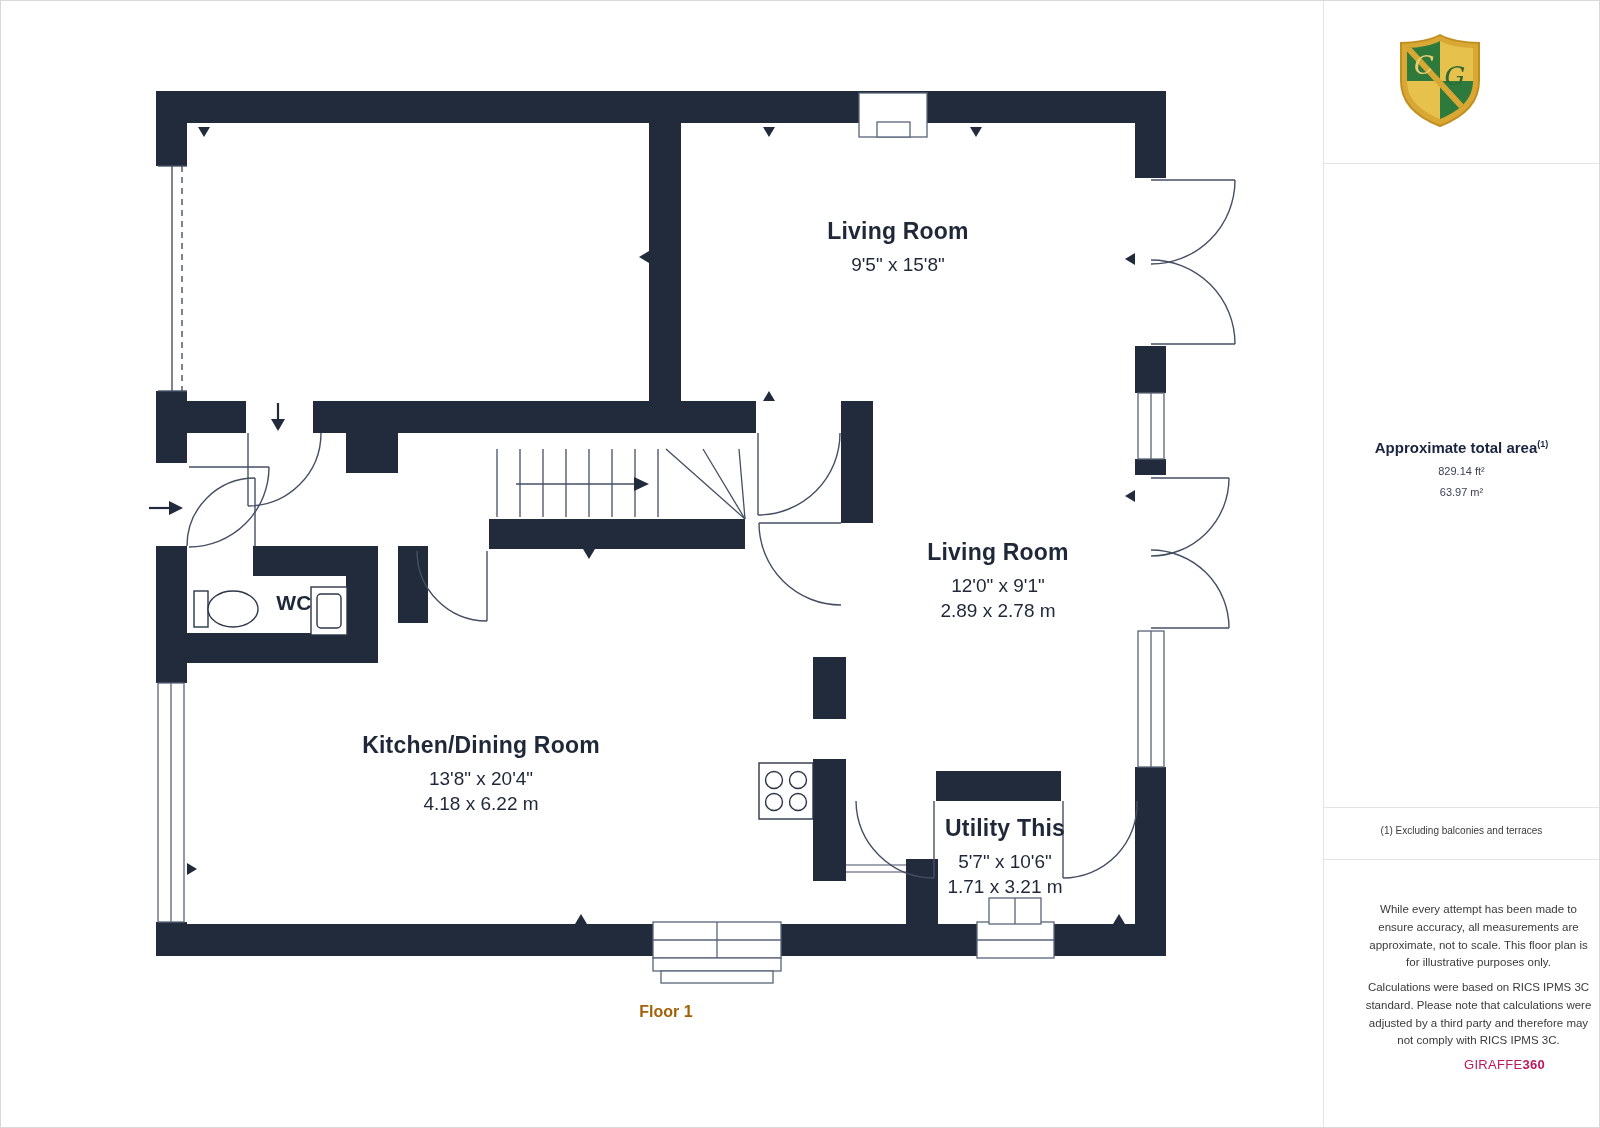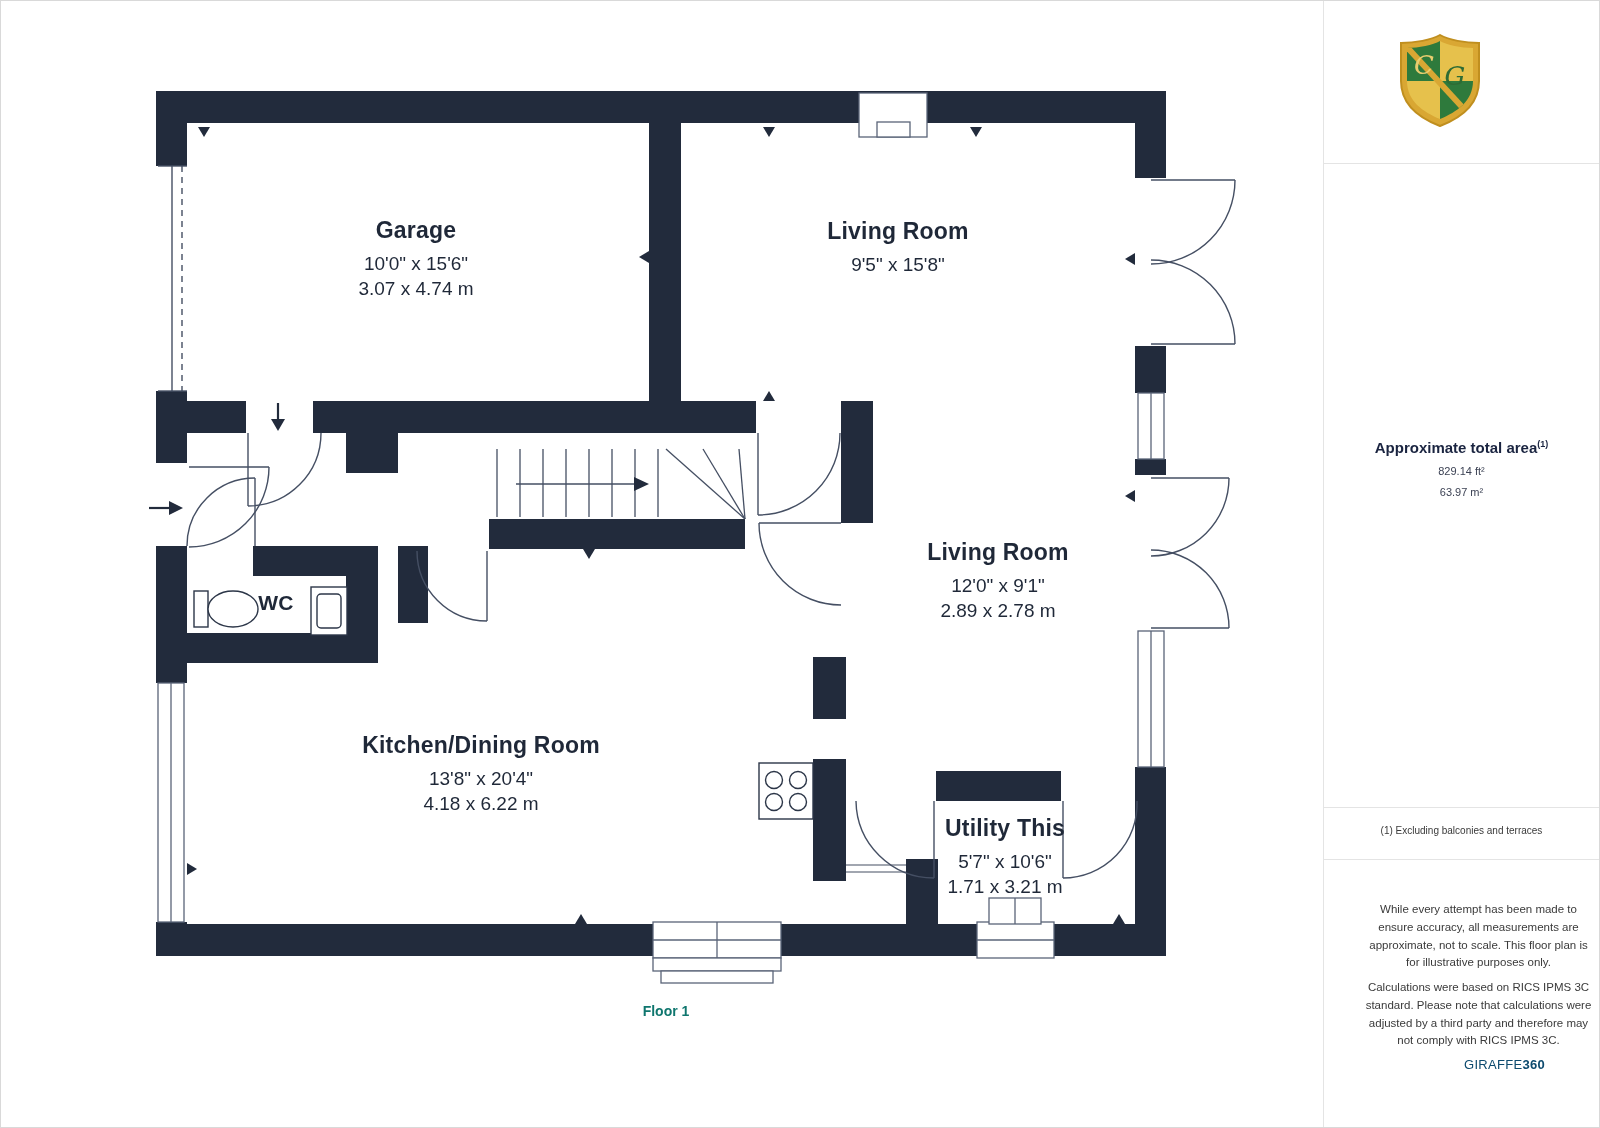--- a/index.html
+++ b/index.html
@@ -9,34 +9,34 @@
   }
   .page { position:absolute; inset:0; border:1px solid #d9d9d9; box-sizing:border-box; background:#fff; }
   .plan { position:absolute; left:0; top:0; width:1322px; height:1128px; }
   .plan svg { position:absolute; left:0; top:0; }
 
   .room-label { position:absolute; text-align:center; color:#1f2838; }
   .room-name  { font-size:23px; font-weight:700; letter-spacing:.2px; margin-bottom:7px; }
   .room-dims  { font-size:19px; line-height:25px; font-weight:400; }
   .room-label.small .room-name { font-size:21px; margin-bottom:0; }
   .floor-label { position:absolute; left:565px; top:1002px; width:200px; text-align:center;
-                 font-size:14px; font-weight:700; color:#0f766e; }
+                 font-size:16px; font-weight:700; color:#a16207; }
 
   .sidebar { position:absolute; left:1322px; top:0; right:0; bottom:0; border-left:1px solid #e4e4e4; }
   .hr { position:absolute; left:0; width:100%; height:1px; background:#e4e4e4; }
   .crest { position:absolute; left:70px; top:32px; }
   .area-block { position:absolute; top:438px; width:100%; text-align:center; }
   .area-title { font-size:15px; font-weight:700; color:#1a2440; }
   .area-title sup { font-size:9px; }
   .area-val { font-size:11px; color:#3c4254; margin-top:9px; }
   .footnote { position:absolute; top:824px; width:100%; text-align:center; font-size:10px; color:#3a3a3a; }
   .disclaimer { position:absolute; left:24px; width:229px; margin:16px; text-align:center;
                 font-size:11.5px; line-height:1.55; color:#3a3a3a; }
   .d1 { top:884px; } .d2 { top:962px; }
-  .brand { position:absolute; right:54px; top:1056px; font-size:13px; color:#0c4a6e; letter-spacing:.3px; }
+  .brand { position:absolute; right:54px; top:1056px; font-size:13px; color:#be185d; letter-spacing:.3px; }
   .brand b { font-weight:700; }
 </style>
 </head>
 <body>
 
 <div class="page">
 
   <div class="plan">
     <svg width="1322" height="1128" viewBox="0 0 1322 1128">
 
@@ -174,38 +174,33 @@
         <polygon points="1134,252 1134,264 1124,258"></polygon>
         <polygon points="1134,489 1134,501 1124,495"></polygon>
         <polygon points="582,548 594,548 588,558"></polygon>
         <polygon points="762,400 774,400 768,390"></polygon>
         <polygon points="574,923 586,923 580,913"></polygon>
         <polygon points="1112,923 1124,923 1118,913"></polygon>
         <polygon points="186,862 186,874 196,868"></polygon>
       </g>
     </svg>
 
-    <div class="room-label" style="left:245px; top:216px; width:340px;">
-      <div class="room-name">Garage</div>
-      <div class="room-dims">10'0" x 15'6"</div>
-      <div class="room-dims">3.07 x 4.74 m</div>
-    </div>
 
     <div class="room-label" style="left:727px; top:217px; width:340px;">
       <div class="room-name">Living Room</div>
       <div class="room-dims">9'5" x 15'8"</div>
     </div>
 
     <div class="room-label" style="left:827px; top:538px; width:340px;">
       <div class="room-name">Living Room</div>
       <div class="room-dims">12'0" x 9'1"</div>
       <div class="room-dims">2.89 x 2.78 m</div>
     </div>
 
-    <div class="room-label small" style="left:240px; top:590px; width:70px;">
+    <div class="room-label small" style="left:258px; top:590px; width:70px;">
       <div class="room-name">WC</div>
     </div>
 
     <div class="room-label" style="left:310px; top:731px; width:340px;">
       <div class="room-name">Kitchen/Dining Room</div>
       <div class="room-dims">13'8" x 20'4"</div>
       <div class="room-dims">4.18 x 6.22 m</div>
     </div>
 
     <div class="room-label" style="left:834px; top:814px; width:340px;">

